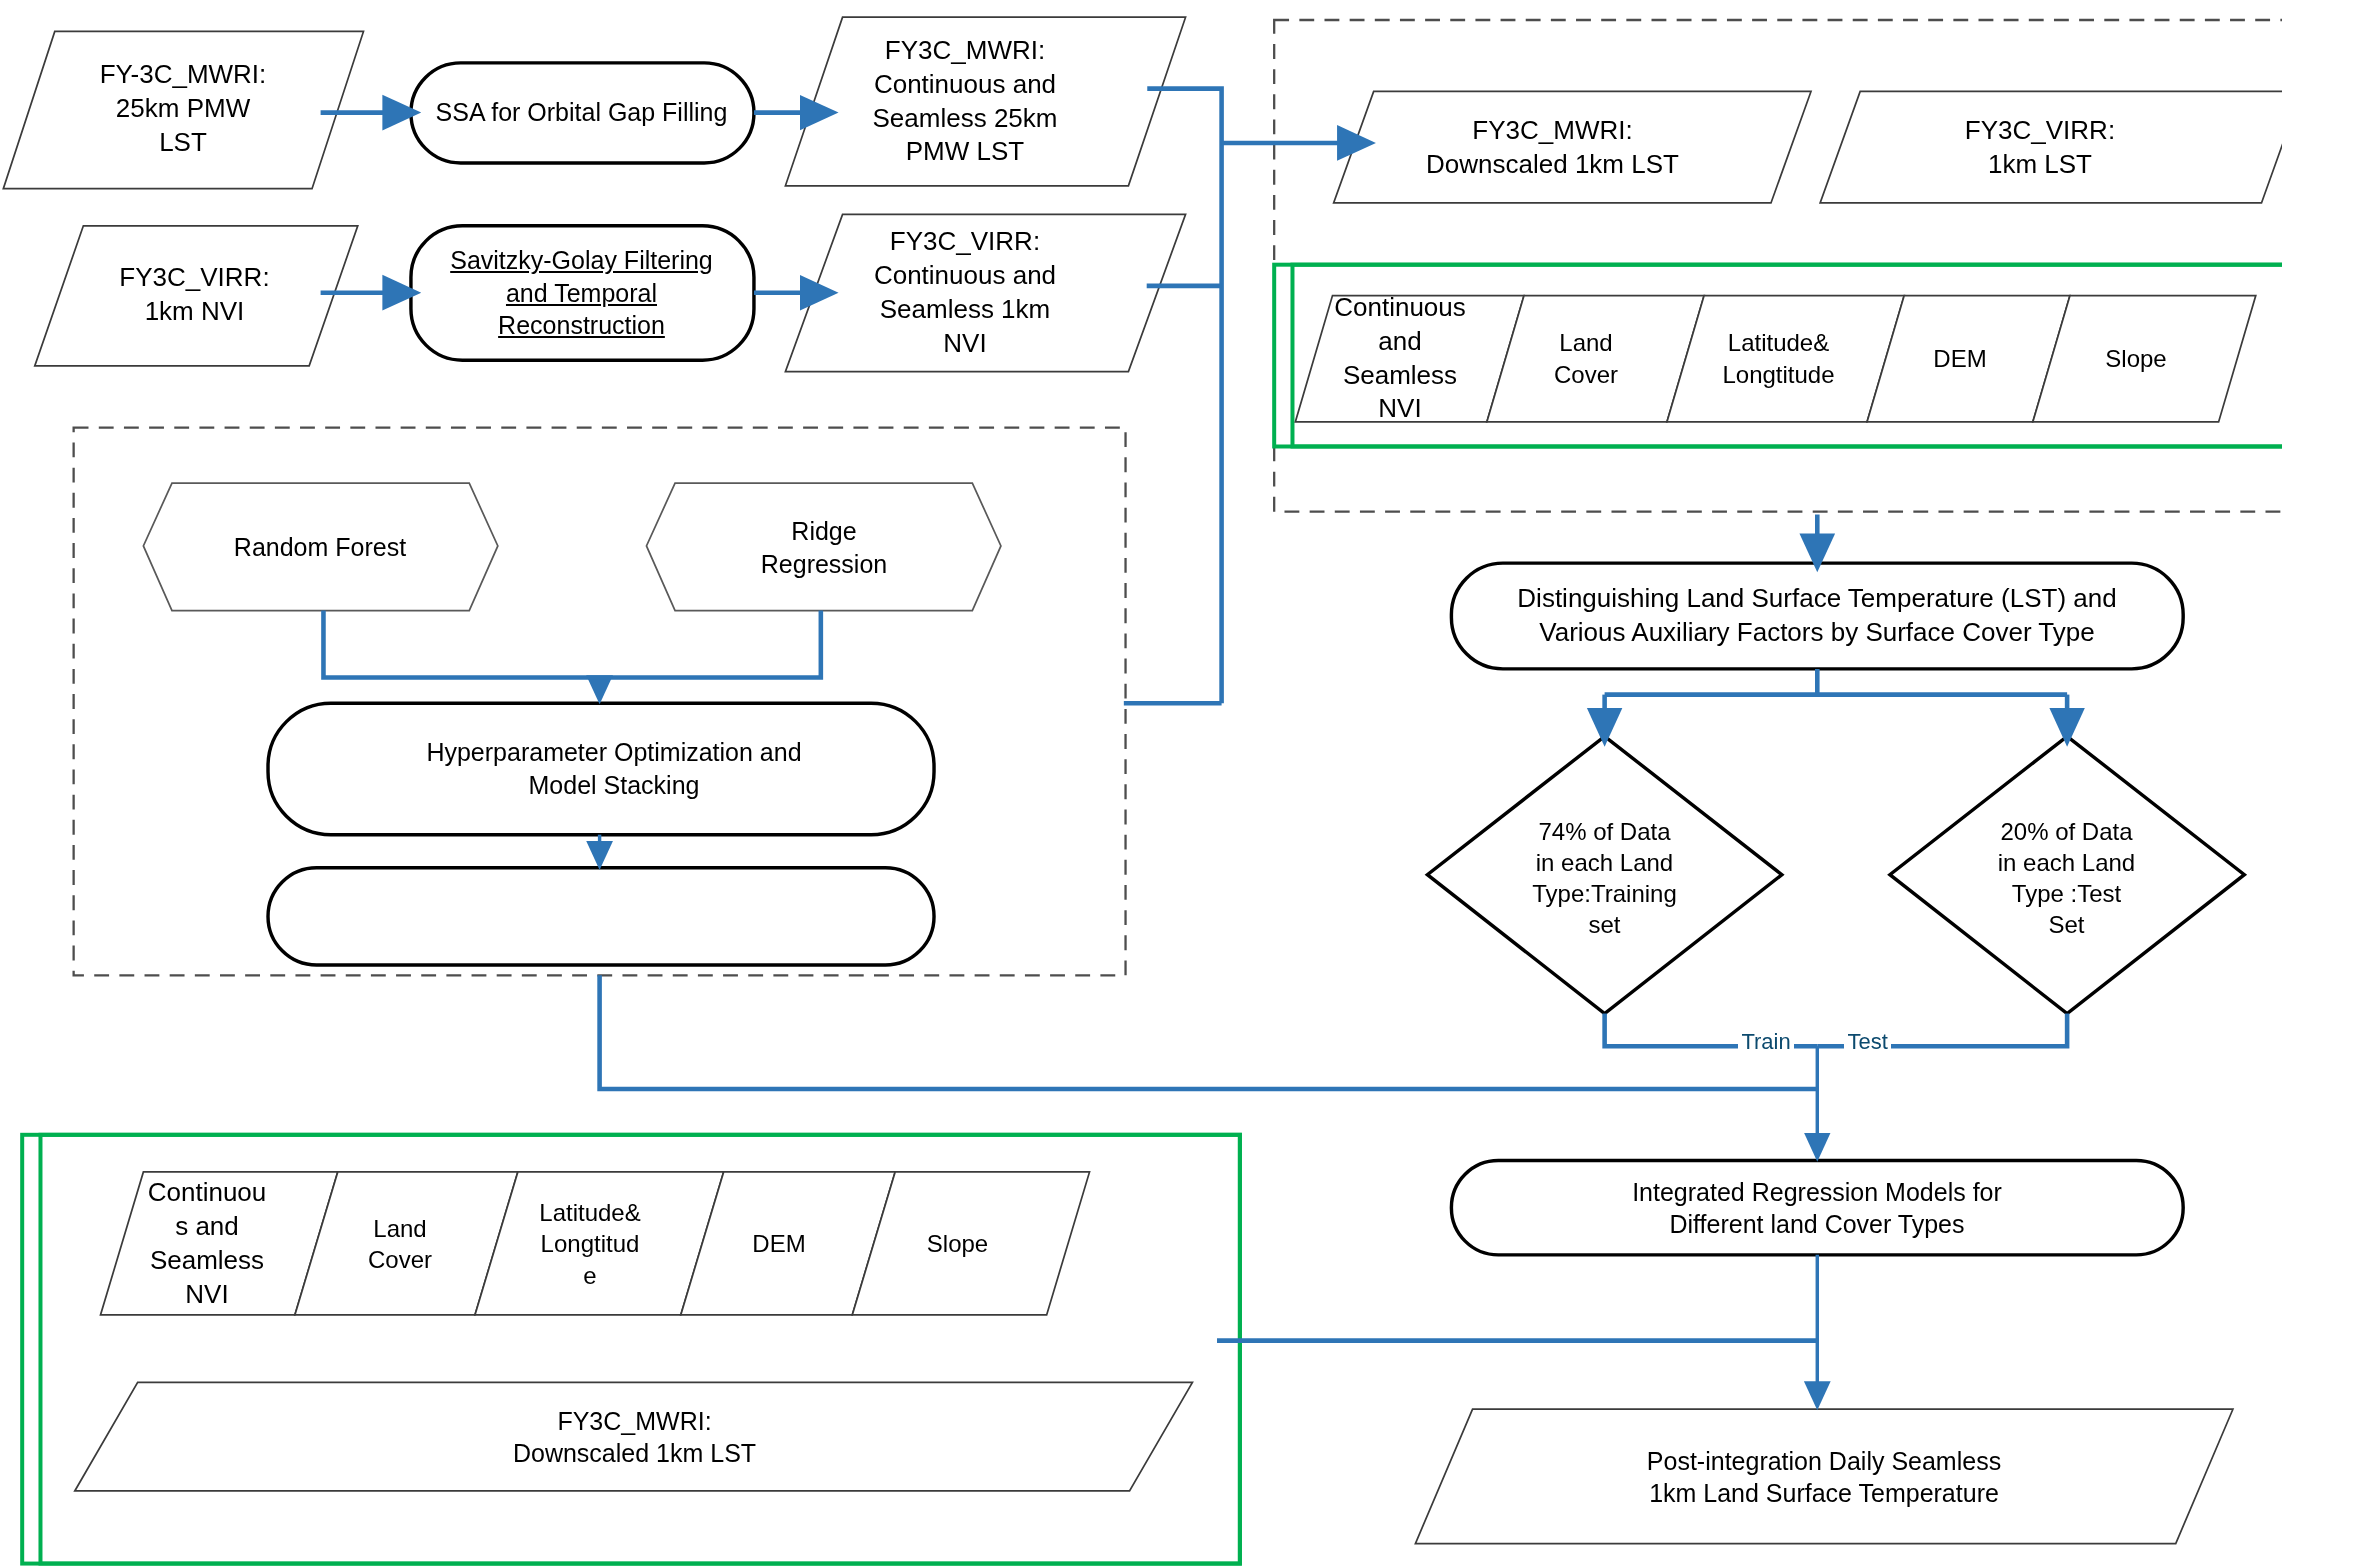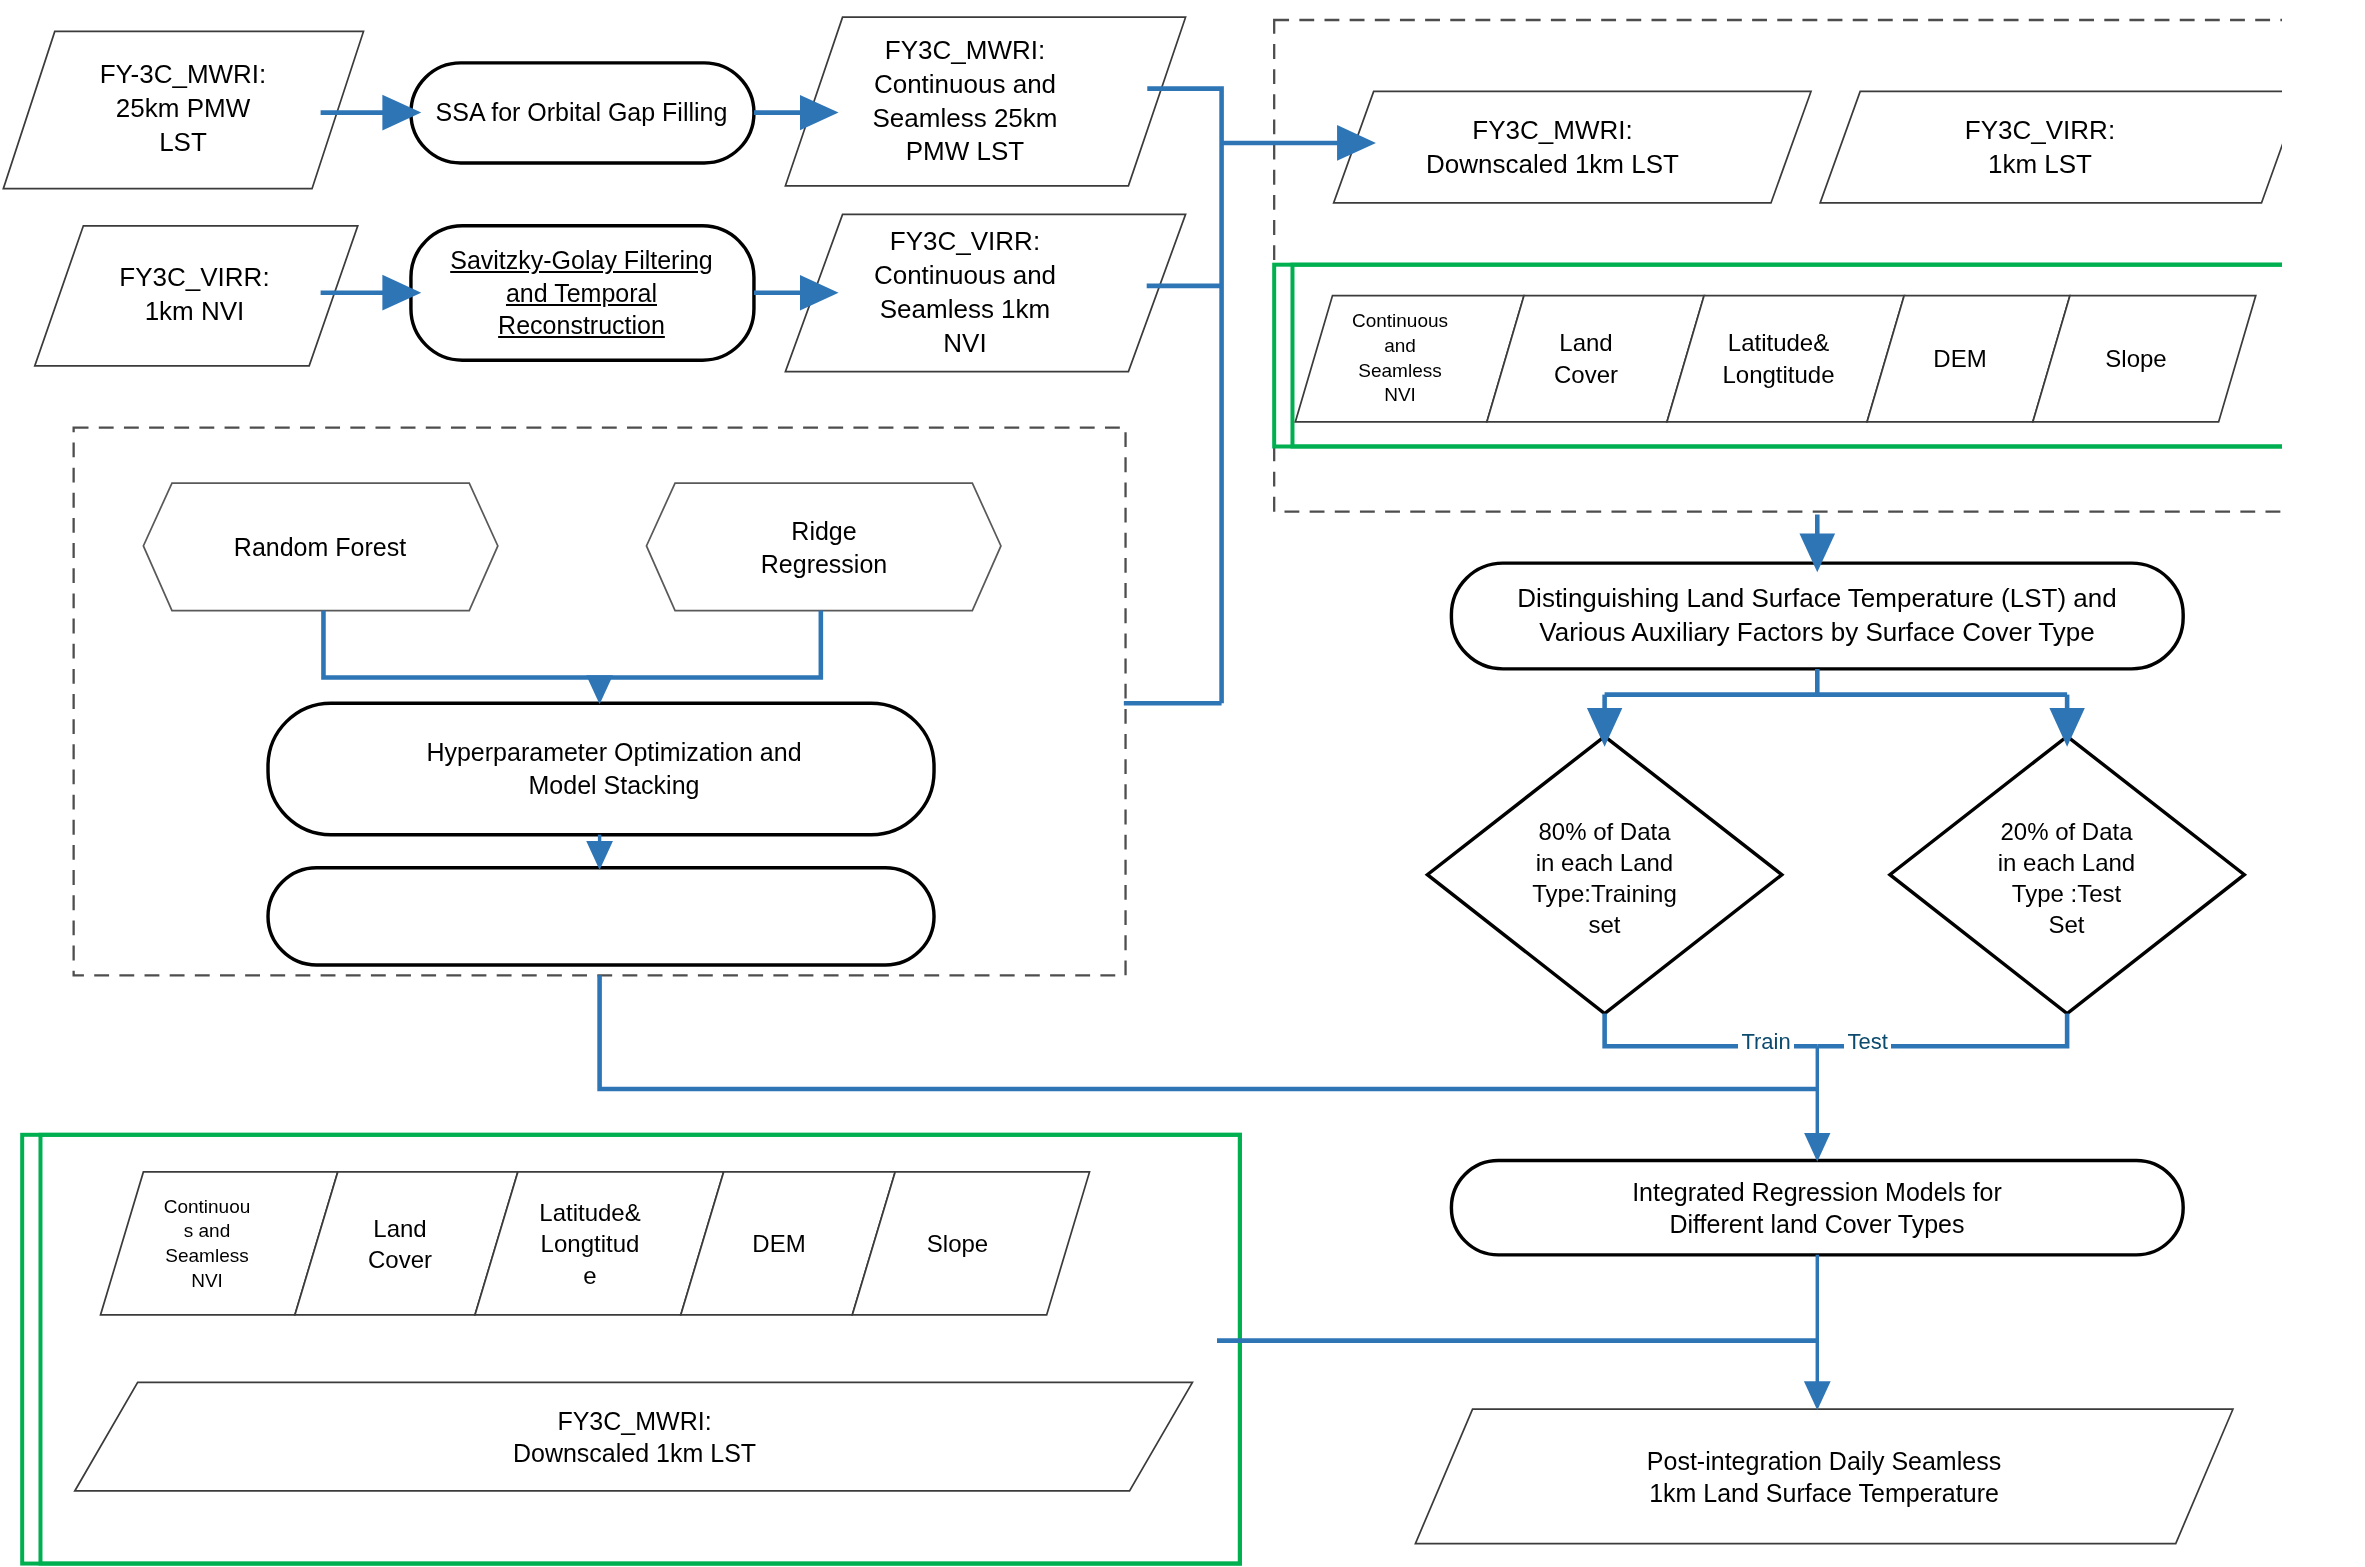--- a/index.html
+++ b/index.html
@@ -21,21 +21,21 @@
   .shape-hex{fill:#ffffff;stroke:#595959;stroke-width:3;}
   .shape-dia{fill:#ffffff;stroke:#000000;stroke-width:6;}
   .grp-dash{fill:none;stroke:#4d4d4d;stroke-width:4;stroke-dasharray:26 18;}
   .grp-green{fill:none;stroke:#00B050;stroke-width:7;}
   .conn{stroke:#2E75B6;stroke-width:8;fill:none;}
   .conn-thin{stroke:#2E75B6;stroke-width:6;fill:none;}
   .arrowfill{fill:#2E75B6;}
   .t-30{font-size:24px;}
   .t-34{font-size:26px;}
   .t-36{font-size:25px;}
-  .t-26{font-size:19px;}
+  .t-26{font-size:26px;}
   .edge-lbl{position:absolute;background:#ffffff;color:#0c4a6e;font-size:22px;padding:0 3.4px;}
 </style>
 </head>
 <body>
 
 <div id="stage">
 
   <svg class="layer" viewBox="0 0 4137 2741">
 
     <defs>
@@ -173,21 +173,21 @@
 Regression</div>
 
   <div class="lbl t-36" style="left:288px;top:704px;width:652px;height:129px;">Hyperparameter Optimization and
 Model Stacking</div>
 
   <div class="lbl t-34" style="left:1458px;top:564px;width:718px;height:103px;">Distinguishing Land Surface Temperature (LST) and
 Various Auxiliary Factors by Surface Cover Type</div>
   <div class="lbl t-36" style="left:1458px;top:1162px;width:718px;height:92px;">Integrated Regression Models for
 Different land Cover Types</div>
 
-  <div class="lbl t-30" style="left:1496px;top:795px;width:217px;height:166px;">80% of Data
+  <div class="lbl t-30" style="left:1496px;top:795px;width:217px;height:166px;">74% of Data
 in each Land
 Type:Training
 set</div>
   <div class="lbl t-30" style="left:1958px;top:795px;width:217px;height:166px;">20% of Data
 in each Land
 Type :Test
 Set</div>
 
   <div class="edge-lbl" style="left:1738px;top:1029px;">Train</div>
   <div class="edge-lbl" style="left:1844px;top:1029px;">Test</div>

